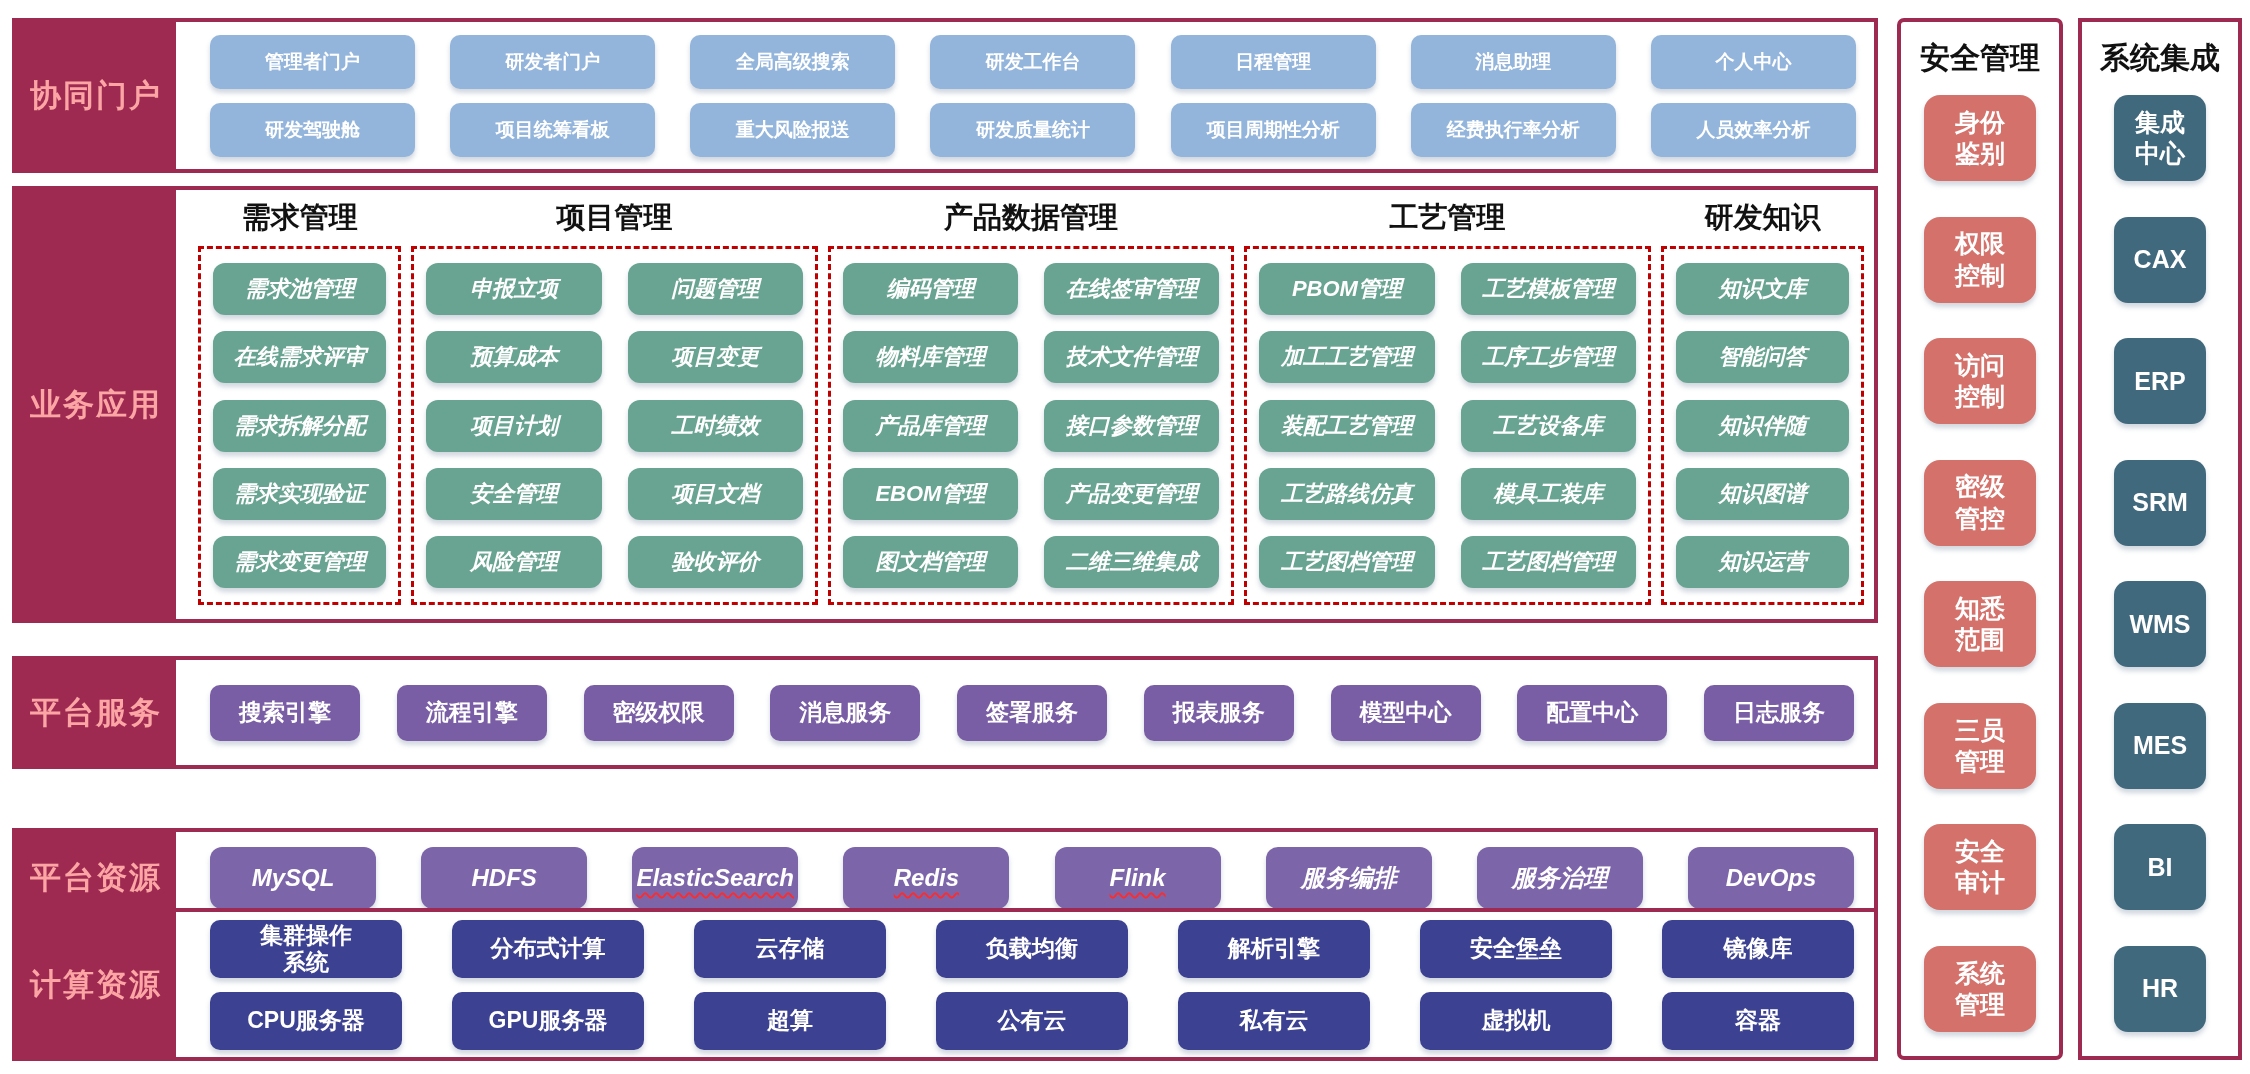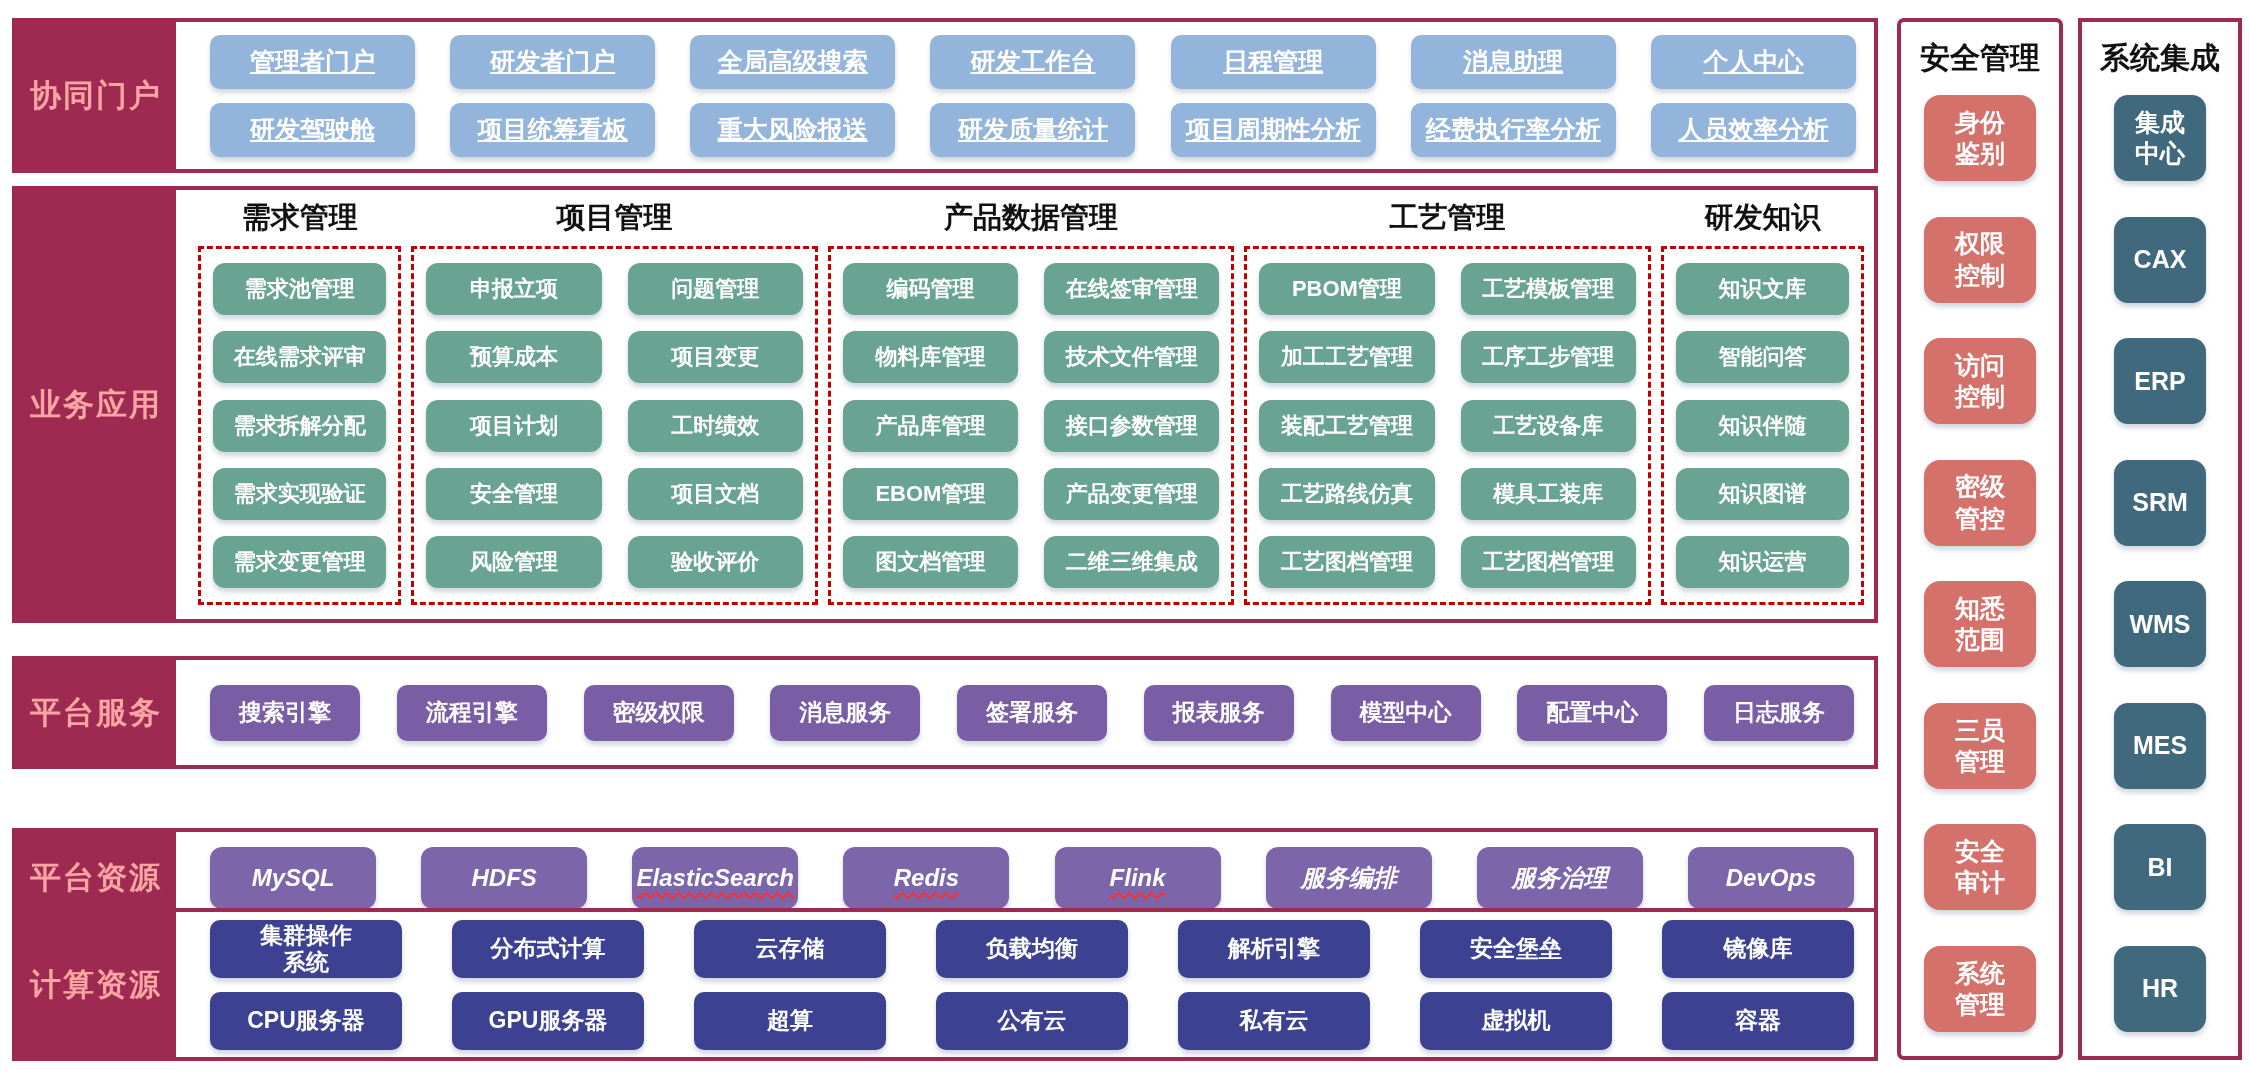--- a/index.html
+++ b/index.html
@@ -27,22 +27,22 @@
     font-size:31px;font-weight:700;letter-spacing:2px;
     display:flex;align-items:center;justify-content:center;text-align:center;
   }
   .row-content{flex:1;display:flex;min-width:0;}
   .btn-line{display:flex;justify-content:space-between;align-items:center;width:100%;}
   .chip{
     display:flex;align-items:center;justify-content:center;
     color:#fff;text-align:center;white-space:pre-line;box-sizing:border-box;
     font-weight:600;flex:0 0 auto;box-shadow:0 4px 5px rgba(90,110,140,.28);
   }
-  .chip-blue{width:205px;height:54px;background:var(--blue);border-radius:10px;font-size:25px;text-decoration:underline;}
-  .chip-green{width:100%;height:52px;background:var(--green);border-radius:12px;font-size:22px;}
+  .chip-blue{width:205px;height:54px;background:var(--blue);border-radius:10px;font-size:19px;}
+  .chip-green{width:100%;height:52px;background:var(--green);border-radius:12px;font-size:22px;font-style:italic;}
   .chip-purple1{width:150px;height:56px;background:var(--purple1);border-radius:10px;font-size:23px;}
   .chip-purple2{width:166px;height:62px;background:var(--purple2);border-radius:12px;font-size:24px;}
   .chip-indigo{width:192px;height:58px;background:var(--indigo);border-radius:10px;font-size:23px;line-height:1.15;}
   .chip-salmon{width:112px;min-height:86px;background:var(--salmon);border-radius:16px;font-size:25px;line-height:1.25;}
   .chip-teal{width:92px;min-height:86px;background:var(--teal);border-radius:14px;font-size:25px;line-height:1.25;}
   .wavy{
     text-decoration-line:underline;text-decoration-style:wavy;
     text-decoration-color:#ff2a2a;text-decoration-thickness:1.5px;text-underline-offset:6px;
   }
   

